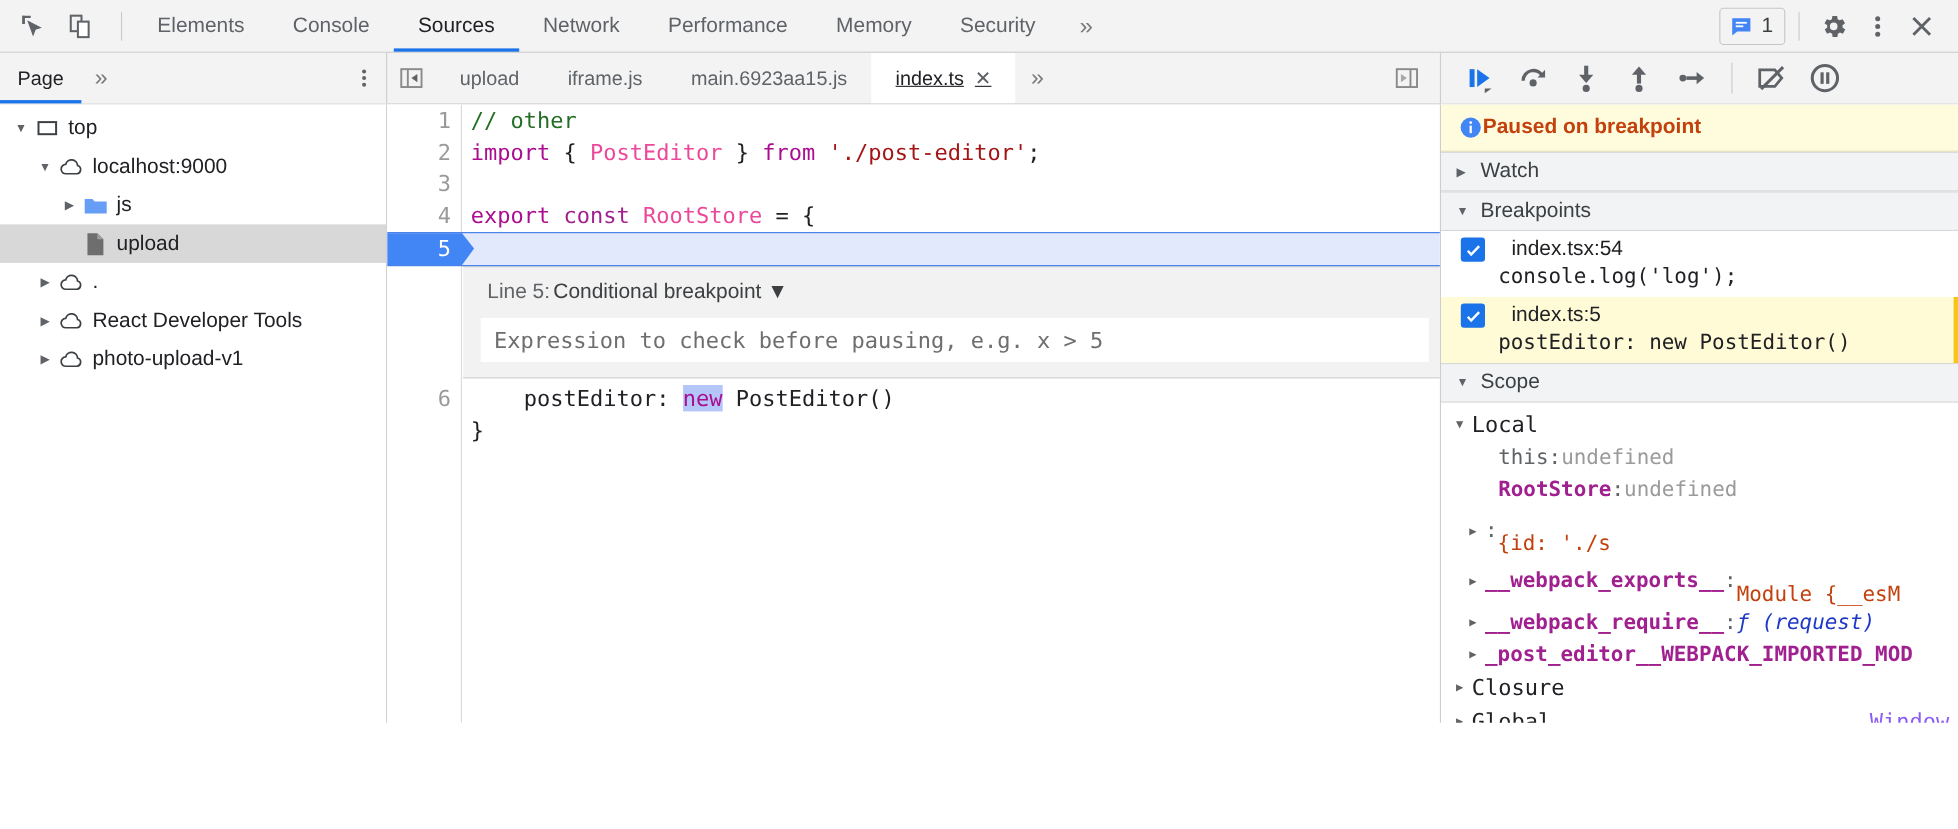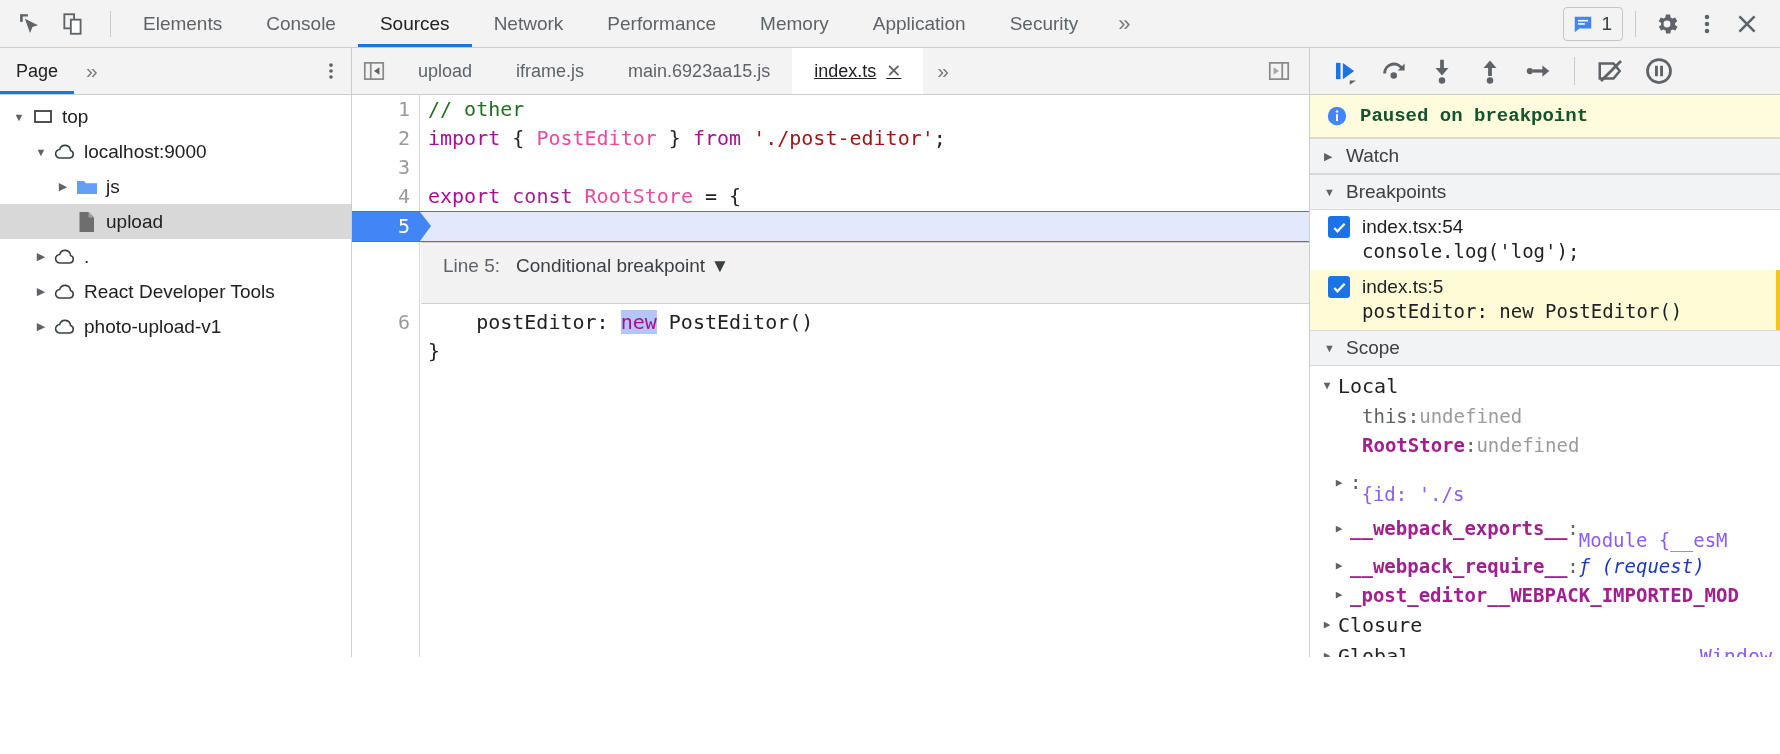--- a/index.html
+++ b/index.html
@@ -141,62 +141,62 @@
   .tk-new-sel { color:#aa0d91; background:#b4c5f7; }
 
   
   .cond-bp {
     margin-left:69px; margin-top:0;
     background:#f2f2f2; border:1px solid #d0d0d0; border-left:none; border-right:none;
     padding: 10px 0 14px 0;
   }
   .cond-head { font-size:19px; color:#5f6368; padding: 2px 0 12px 22px; font-family:"Liberation Sans", sans-serif; }
   .cond-head .lbl { color:#5f6368; }
-  .cond-head .sel { color:#3c4043; margin-left:16px; cursor:pointer; }
+  .cond-head .sel { color:#3c4043; margin-left:3px; cursor:pointer; }
   .cond-input {
     background:#fff; margin: 0 10px 0 16px; padding: 8px 12px;
     font-family:"DejaVu Sans Mono", monospace; font-size:20px; color:#6e6e6e;
     min-height:36px;
   }
 
   
   .dbg-side { width:470px; min-width:470px; background:#fff; overflow:hidden; display:flex; flex-direction:column;}
   .paused-banner {
     background:#fffbdd; border-bottom:1px solid #e0dcae;
-    display:flex; align-items:center; gap:12px;
-    padding: 10px 16px; font-size:19px; font-weight:bold; color:#14532d;font-family:Liberation Mono, monospace;
+    display:flex; align-items:center; 
+    padding: 10px 16px; font-size:19px; font-weight:bold; color:#c2410c;
   }
   .sec-header {
     display:flex; align-items:center; gap:10px;
     background:#f1f3f4; border-bottom:1px solid #d8d8d8; border-top:1px solid #d8d8d8;
     padding: 6px 14px; font-size:19px; color:#3c4043; cursor:pointer;
   }
   .sec-header .arrow { font-size:11px; color:#5f6368; width:12px; }
   .bp-item { padding: 6px 14px 8px 18px; cursor:pointer; }
   .bp-item.active { background:#fffbd7; border-left: none; position:relative;}
   .bp-item.active::after{ content:""; position:absolute; right:0; top:0; bottom:0; width:4px; background:#f5c518; }
-  .bp-row1 { display:flex; align-items:flex-end; gap:12px; }
+  .bp-row1 { display:flex; align-items:flex-end; gap:24px; }
   .bp-check {
     width:22px; height:22px; min-width:22px; background:#1a73e8; border-radius:3px;
     display:flex; align-items:center; justify-content:center; cursor:pointer;
   }
   .bp-name { font-size:19px; color:#202124; }
   .bp-code {
     font-family:"DejaVu Sans Mono", monospace; font-size:19px; color:#202124;
     padding-left:34px; white-space:nowrap; padding-top:2px;
   }
   .scope-list { padding-top:4px; font-family:"DejaVu Sans Mono", monospace; font-size:19px; }
   .scope-row { display:flex; align-items:center; min-height:29px; white-space:nowrap; padding-left:8px;}
   .scope-row .tw { width:22px; min-width:22px; text-align:center; color:#5f6368; font-size:11px; }
   .scope-row .tw.empty { visibility:hidden; }
   .sc-name { color:#5f6368; }
   .sc-name.prop { color:#a1208f; font-weight:bold; }
   .sc-name.plainprop { color:#5f6368; }
   .sc-val { color:#9a9a9a; }
-  .sc-val.mod { color:#8b5cf6;margin-top:24px; }
+  .sc-val.mod { color:#c2410c;margin-top:24px; }
   .sc-val.fn { color:#1d37c7; font-style:italic; }
   .sc-sect { display:flex; align-items:center; min-height:31px; font-size:20px; padding-left:6px;}
   .sc-sect .tw { width:22px; min-width:22px; text-align:center; color:#5f6368; font-size:11px;}
   .sc-sect .nm { color:#202124; font-family:"DejaVu Sans Mono", monospace; }
   .sc-sect .rightval { margin-left:auto; padding-right:8px; color:#8b5cf6; font-family:"DejaVu Sans Mono", monospace;}
   svg { display:block; }
 </style>
 </head>
 <body>
 
@@ -220,21 +220,20 @@
       <div class="tb-sep"></div>
     </div>
 
     <div class="main-tabs">
       <div class="main-tab">Elements</div>
       <div class="main-tab">Console</div>
       <div class="main-tab selected">Sources</div>
       <div class="main-tab">Network</div>
       <div class="main-tab">Performance</div>
       <div class="main-tab">Memory</div>
-      <div class="main-tab">Application</div>
       <div class="main-tab">Security</div>
       <div class="main-tab more">»</div>
     </div>
 
     <div class="tb-right">
       <div class="msg-badge">
         <span>
           <svg width="22" height="22" viewBox="0 0 24 24">
             <path d="M3 4h18v13H8l-5 4z" fill="#4285f4"></path>
             <rect x="6.5" y="7.5" width="11" height="1.8" fill="#fff"></rect>
@@ -468,20 +467,21 @@
 
         <div class="code-line bp-line">
           <span class="lnum">5</span>
           <span class="ltext"></span>
         </div>
 
         <div class="cond-bp">
           <div class="cond-head">
             <span class="lbl">Line 5:</span><span class="sel"><span>Conditional breakpoint</span> <span>▼</span></span>
           </div>
+          <div class="cond-input">Expression to check before pausing, e.g. x &gt; 5</div>
         </div>
 
         <div class="code-line" style="position:relative; margin-top:4px;">
           <span class="lnum"></span>
           <span class="ltext"><span class="tk-plain">    postEditor: </span><span class="tk-new-sel">new</span><span class="tk-plain"> PostEditor()</span></span>
         </div>
 
         <div class="code-line" style="position:relative; margin-top:-29px;">
           <span class="lnum">6</span>
           <span class="ltext" style="visibility:hidden">x</span>

